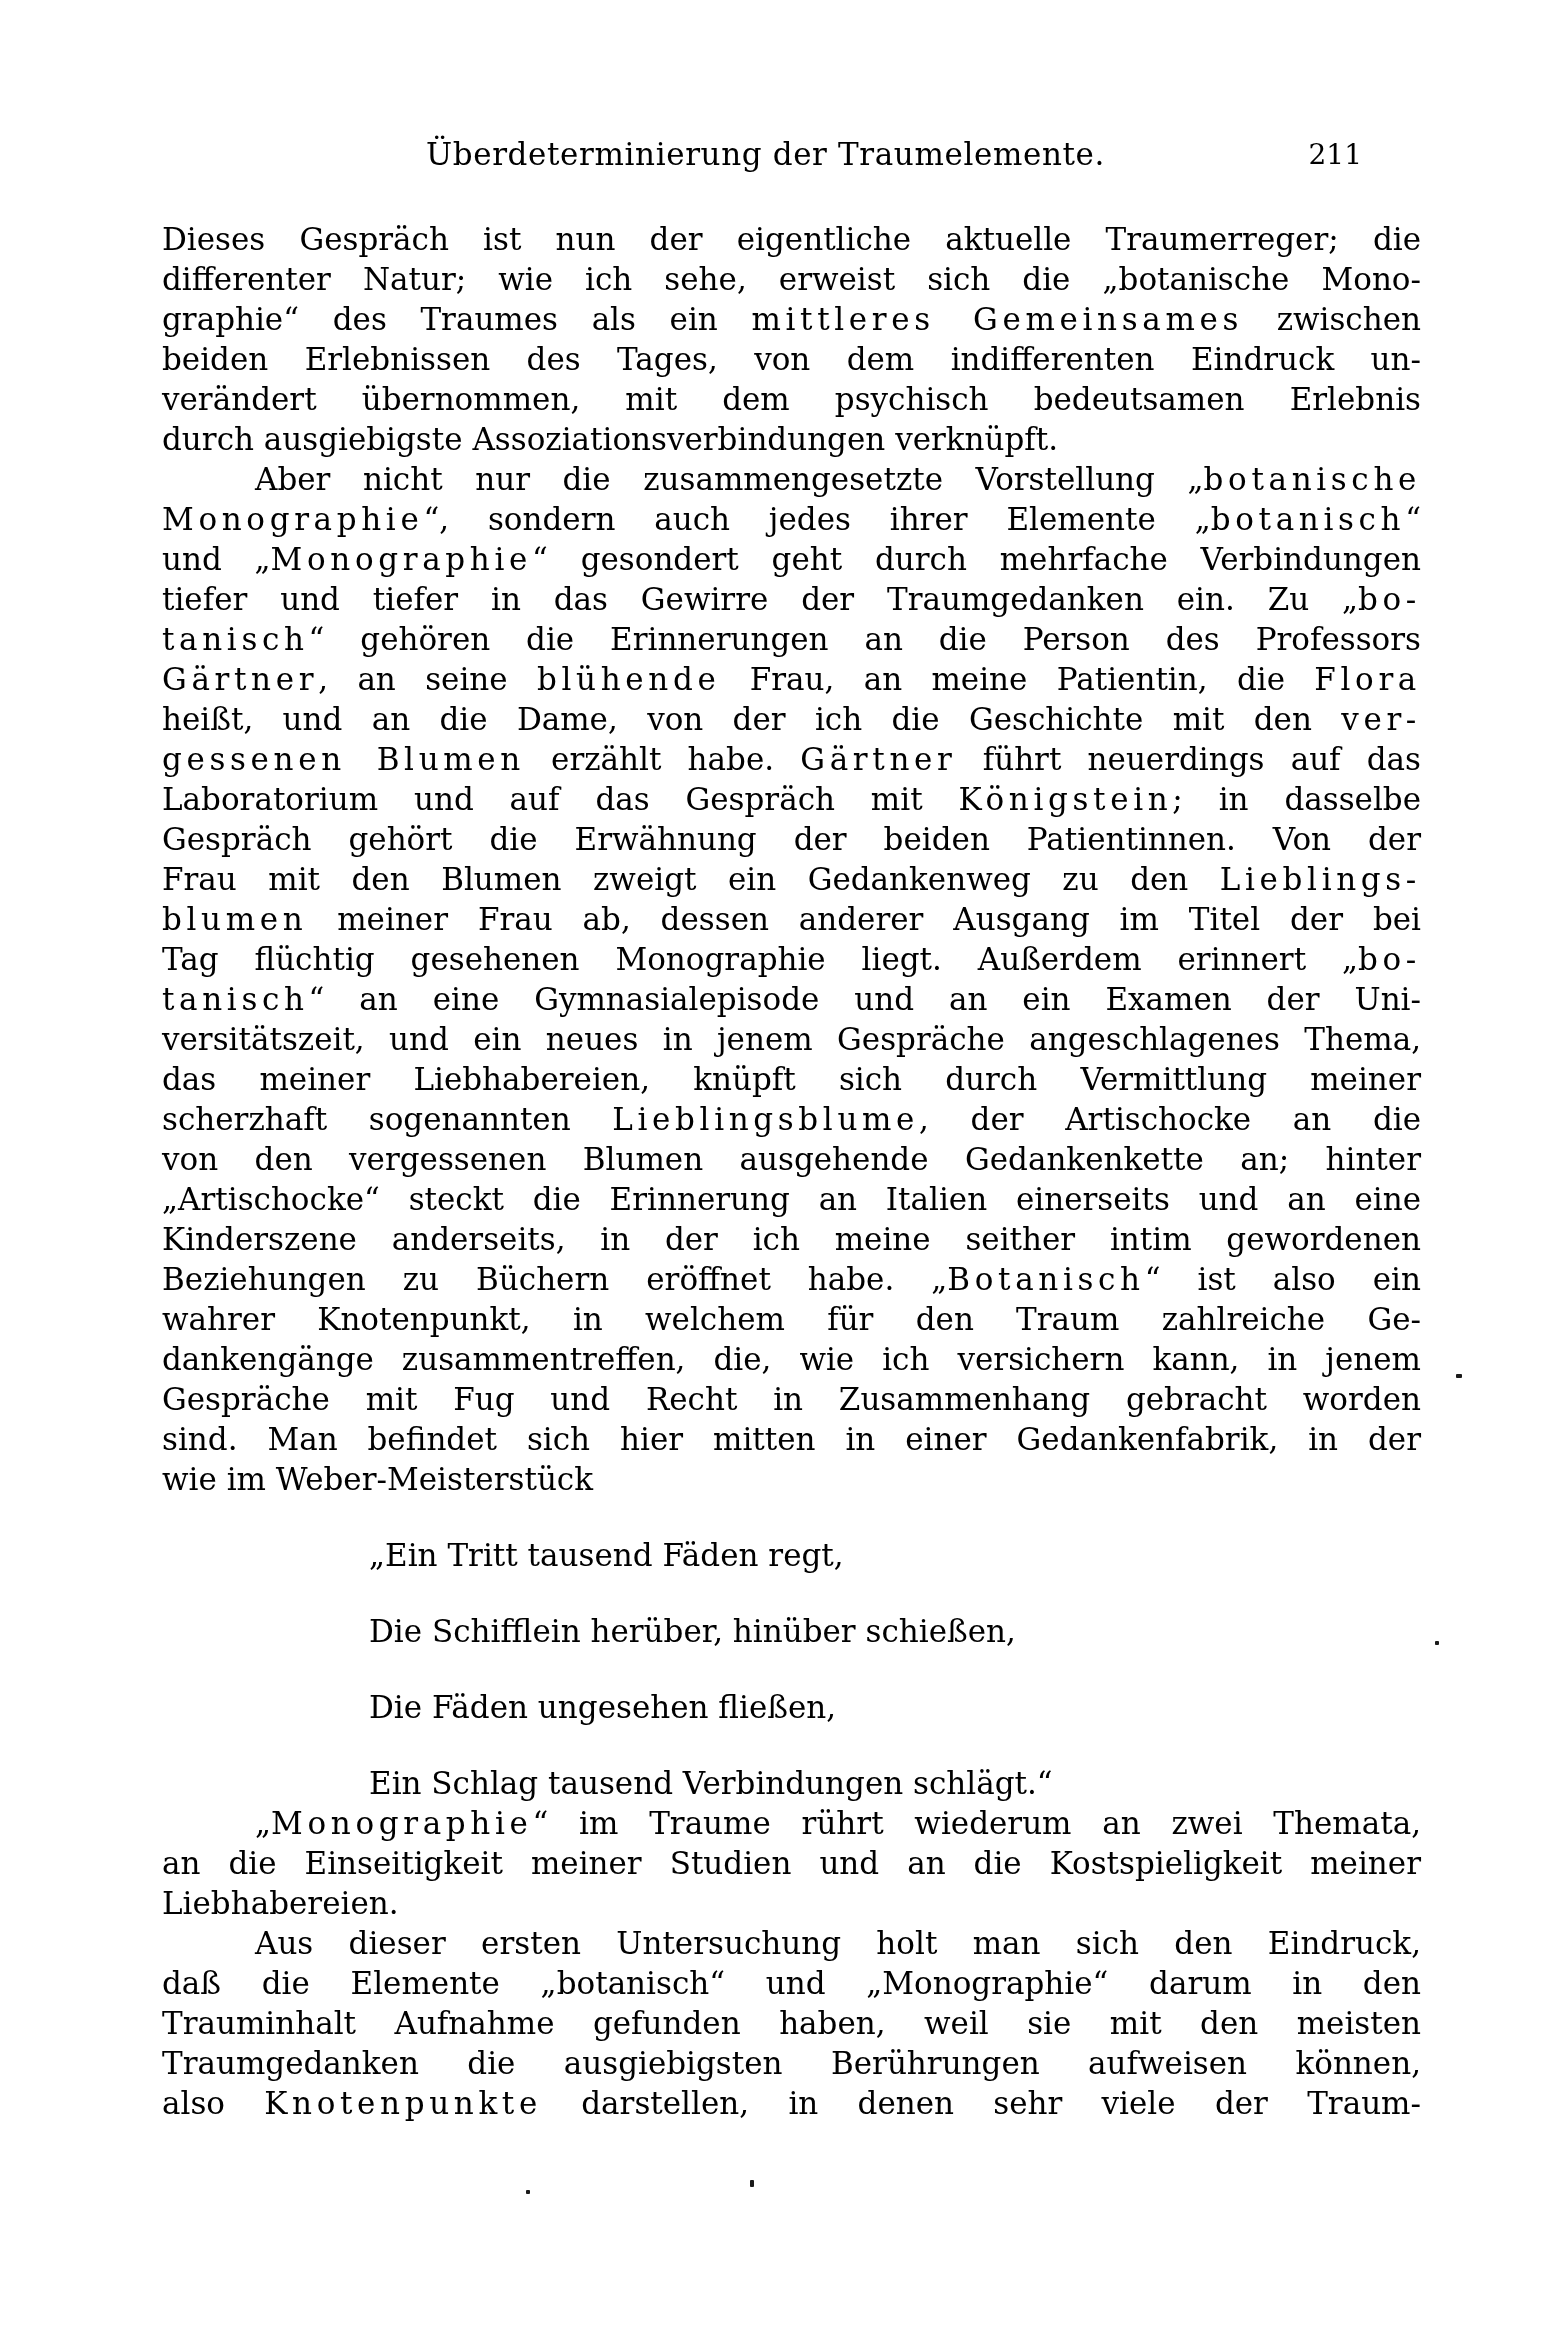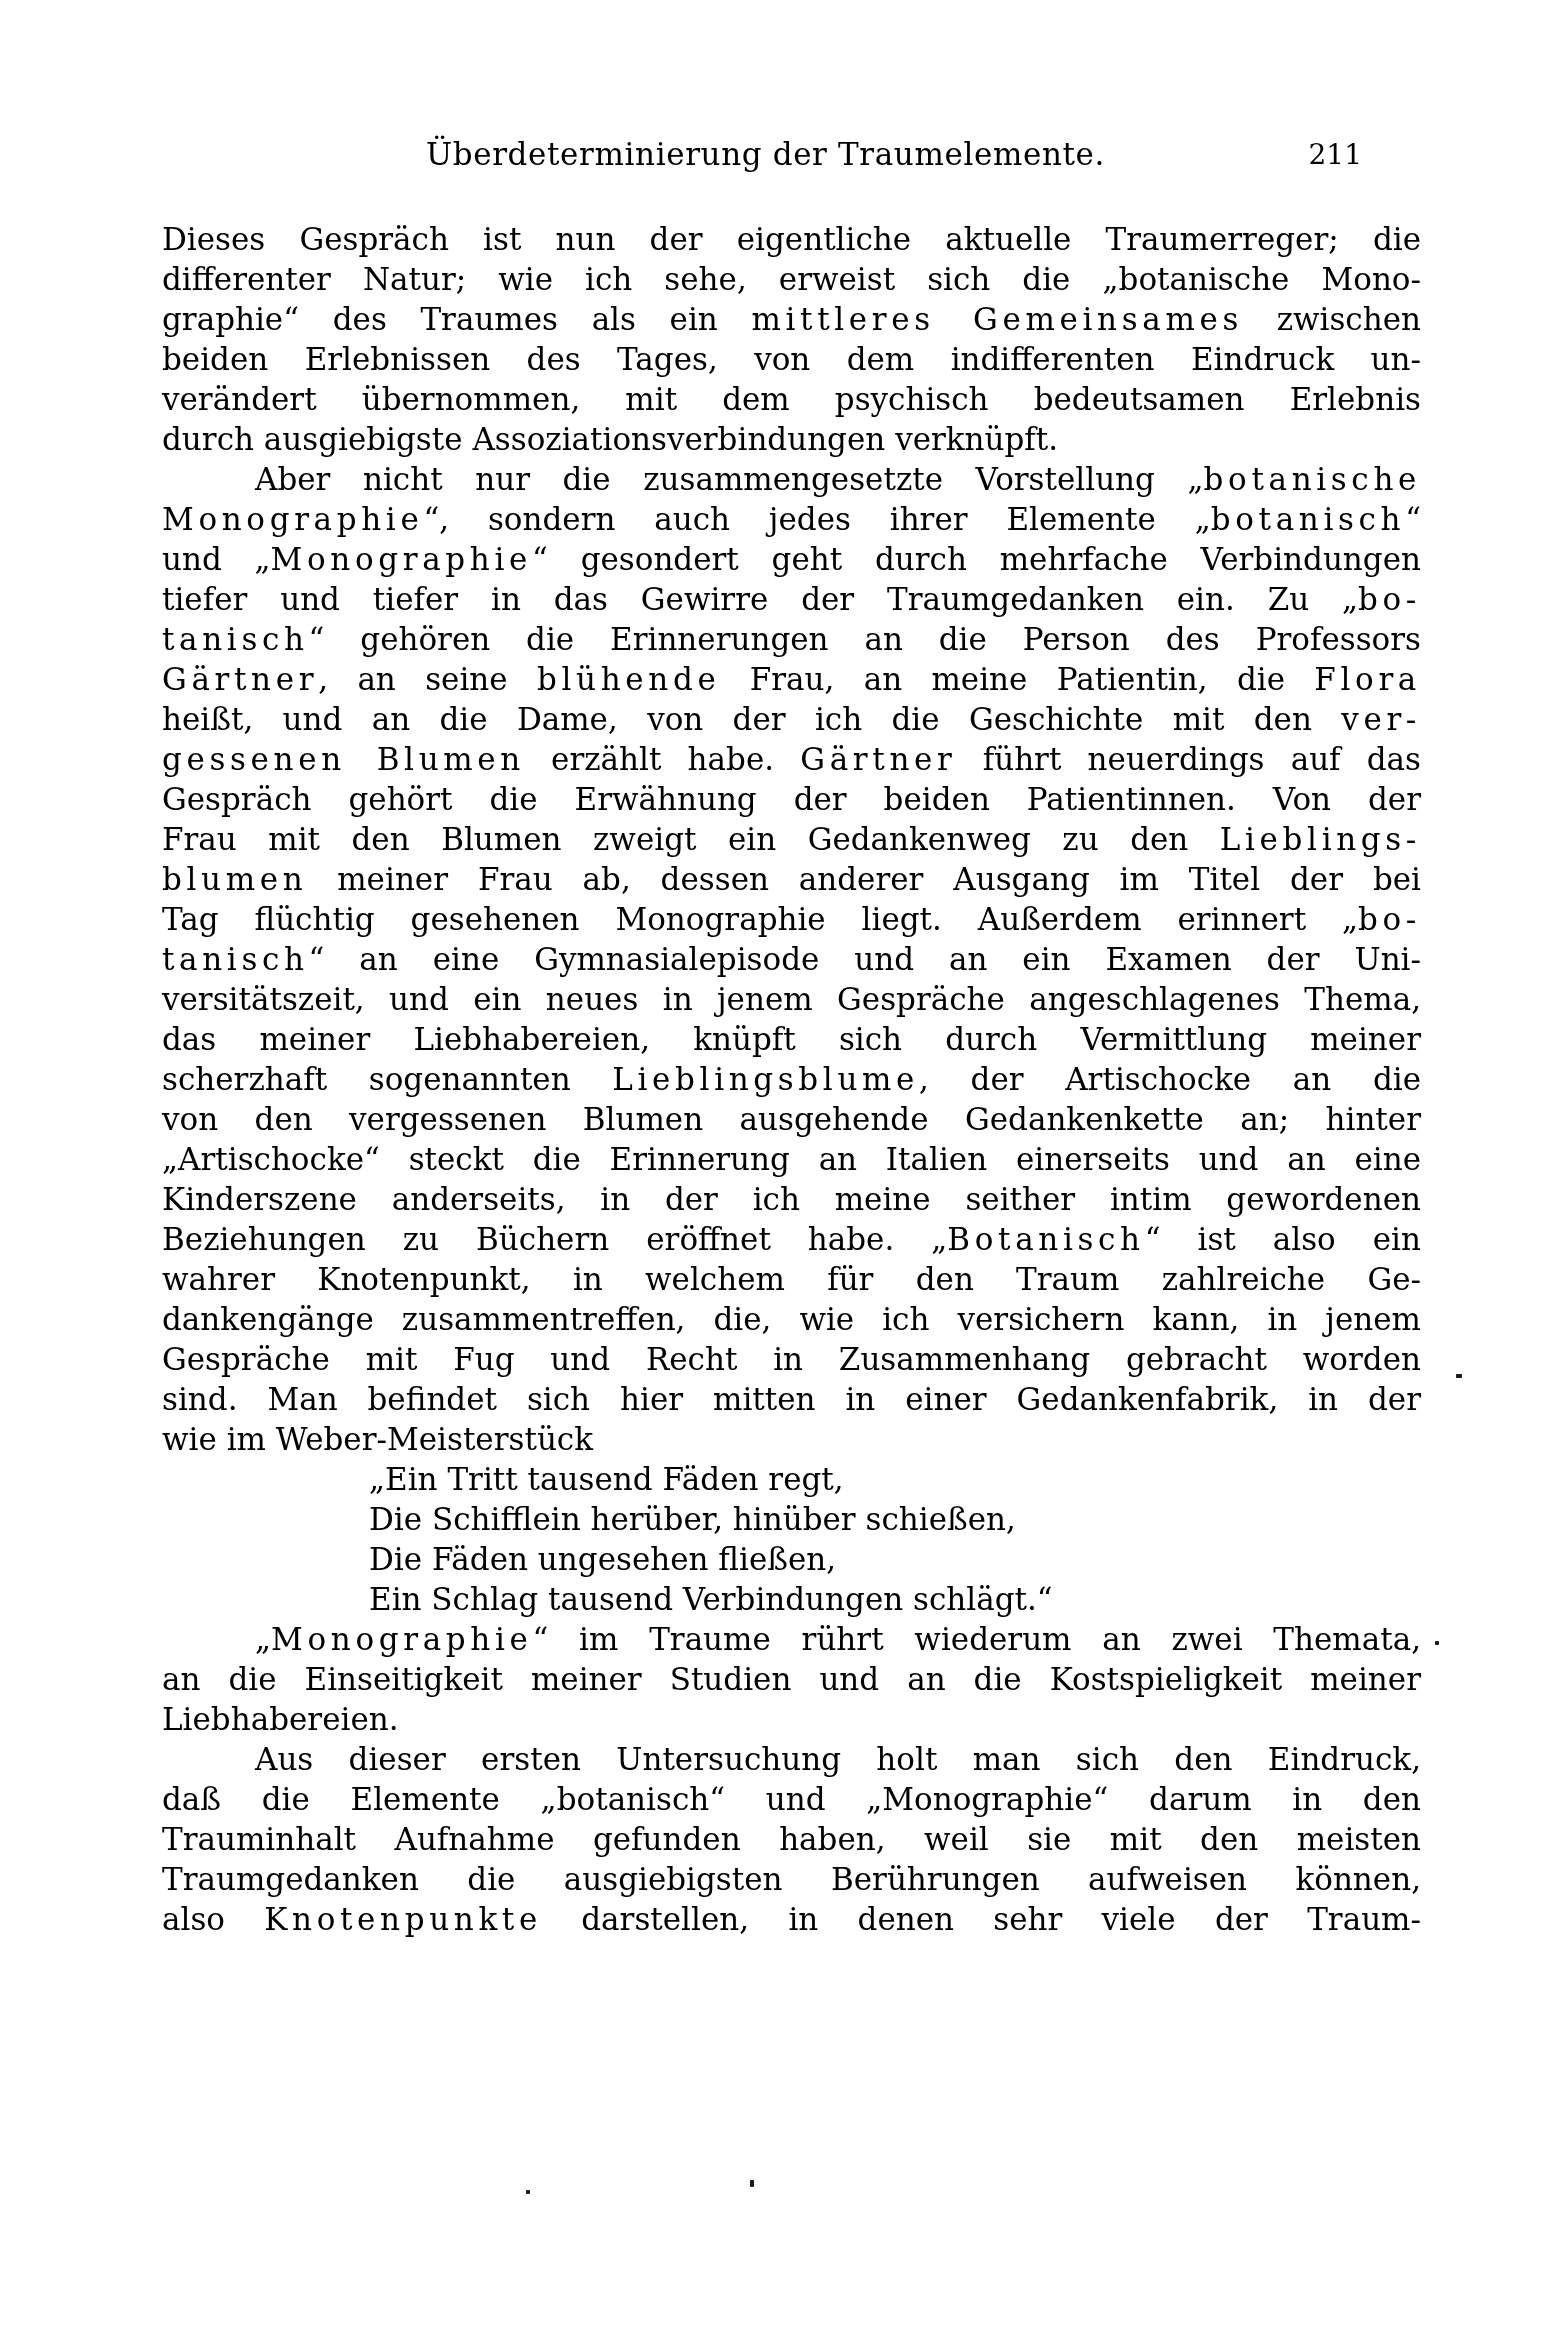--- a/index.html
+++ b/index.html
@@ -32,21 +32,21 @@
     top: 219px; left: 162px; width: 1259px;
     font-size: 31px; line-height: 40px;
   }
   .line {
     text-align: justify;
     text-align-last: justify;
     text-justify: inter-word;
   }
   .line.nj { text-align: left; text-align-last: left; }
   .line.ind { text-indent: 93px; }
-  .line.poem { padding-left: 207px; }
+  .line.poem { padding-left: 207px; margin-top: 36px; }
   .sperr { letter-spacing: 0.15em; }
 
   .speck { position: absolute; background: #1a1a1a; border-radius: 0.9px; }
   .speck.s1 { left: 1456px; top: 1374px; width: 5.6px;  height: 3.7px; }
   .speck.s2 { left: 1435px; top: 1641px; width: 3.7px;  height: 3.7px; }
   .speck.s3 { left: 750px;  top: 2180px; width: 3.7px;  height: 6.5px; }
   .speck.s4 { left: 526px;  top: 2190px; width: 3.7px;  height: 3.7px; }
 </style>
 </head>
 <body>
@@ -66,20 +66,21 @@
       <div class="line"><span>verändert übernommen, mit dem psychisch bedeutsamen Erlebnis</span></div>
       <div class="line nj"><span>durch ausgiebigste Assoziationsverbindungen verknüpft.</span></div>
       <div class="line ind"><span>Aber nicht nur die zusammengesetzte Vorstellung „</span><span class="sperr">botanische</span></div>
       <div class="line"><span class="sperr">Monographie</span><span>“, sondern auch jedes ihrer Elemente „</span><span class="sperr">botanisch</span><span>“</span></div>
       <div class="line"><span>und „</span><span class="sperr">Monographie</span><span>“ gesondert geht durch mehrfache Verbindungen</span></div>
       <div class="line"><span>tiefer und tiefer in das Gewirre der Traumgedanken ein. Zu „</span><span class="sperr">bo-</span></div>
       <div class="line"><span class="sperr">tanisch</span><span>“ gehören die Erinnerungen an die Person des Professors</span></div>
       <div class="line"><span class="sperr">Gärtner</span><span>, an seine </span><span class="sperr">blühende</span><span> Frau, an meine Patientin, die </span><span class="sperr">Flora</span></div>
       <div class="line"><span>heißt, und an die Dame, von der ich die Geschichte mit den </span><span class="sperr">ver-</span></div>
       <div class="line"><span class="sperr">gessenen Blumen</span><span> erzählt habe. </span><span class="sperr">Gärtner</span><span> führt neuerdings auf das</span></div>
+      <div class="line"><span>Laboratorium und auf das Gespräch mit </span><span class="sperr">Königstein</span><span>; in dasselbe</span></div>
       <div class="line"><span>Gespräch gehört die Erwähnung der beiden Patientinnen. Von der</span></div>
       <div class="line"><span>Frau mit den Blumen zweigt ein Gedankenweg zu den </span><span class="sperr">Lieblings-</span></div>
       <div class="line"><span class="sperr">blumen</span><span> meiner Frau ab, dessen anderer Ausgang im Titel der bei</span></div>
       <div class="line"><span>Tag flüchtig gesehenen Monographie liegt. Außerdem erinnert „</span><span class="sperr">bo-</span></div>
       <div class="line"><span class="sperr">tanisch</span><span>“ an eine Gymnasialepisode und an ein Examen der Uni-</span></div>
       <div class="line"><span>versitätszeit, und ein neues in jenem Gespräche angeschlagenes Thema,</span></div>
       <div class="line"><span>das meiner Liebhabereien, knüpft sich durch Vermittlung meiner</span></div>
       <div class="line"><span>scherzhaft sogenannten </span><span class="sperr">Lieblingsblume</span><span>, der Artischocke an die</span></div>
       <div class="line"><span>von den vergessenen Blumen ausgehende Gedankenkette an; hinter</span></div>
       <div class="line"><span>„Artischocke“ steckt die Erinnerung an Italien einerseits und an eine</span></div>

